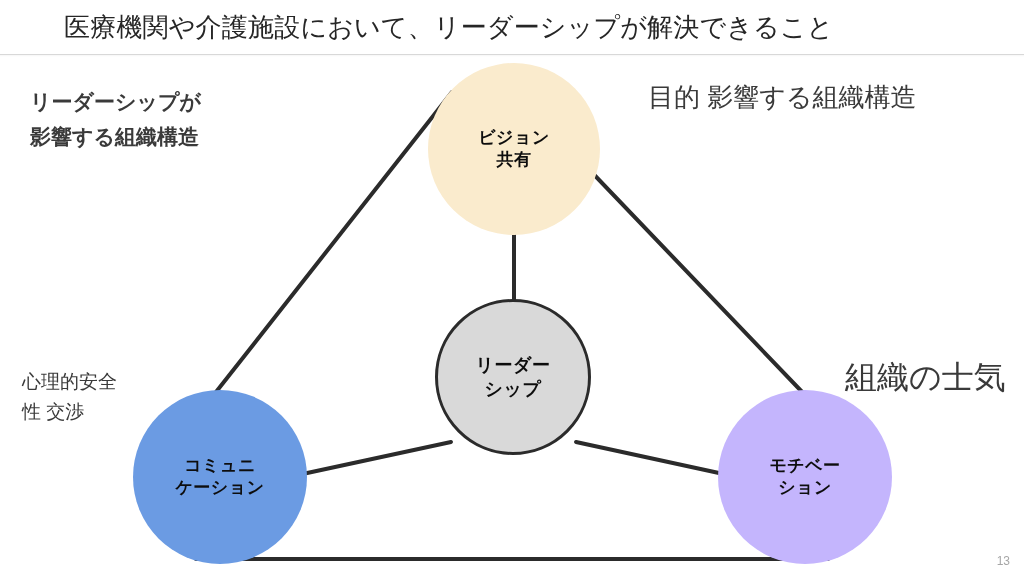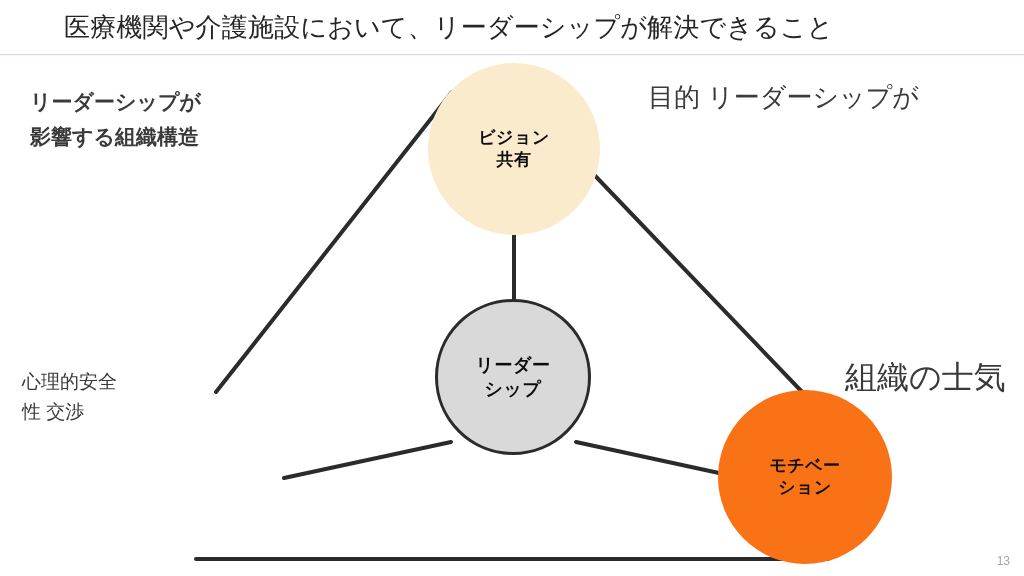--- a/index.html
+++ b/index.html
@@ -111,21 +111,21 @@
     top: 390px;
     width: 174px;
     height: 174px;
     background: #6B9BE3;
   }
   #node-motivation {
     left: 718px;
     top: 390px;
     width: 174px;
     height: 174px;
-    background: #f97316;
+    background: #c4b5fd;
   }
 
   
   .annotation {
     position: absolute;
     color: #3a3a3a;
     white-space: pre-line;
   }
   #subtitle-block {
     left: 30px;
@@ -195,29 +195,33 @@
     <div class="node" id="node-vision">
       <span class="node-label">ビジョン
 共有</span>
     </div>
 
     <div class="node" id="node-leadership">
       <span class="node-label">リーダー
 シップ</span>
     </div>
 
+    <div class="node" id="node-communication">
+      <span class="node-label">コミュニ
+ケーション</span>
+    </div>
 
     <div class="node" id="node-motivation">
       <span class="node-label">モチベー
 ション</span>
     </div>
 
     <div class="annotation" id="subtitle-block">リーダーシップが
 影響する組織構造</div>
-    <div class="annotation" id="label-purpose">目的 リーダーシップが</div>
+    <div class="annotation" id="label-purpose">目的 影響する組織構造</div>
     <div class="annotation" id="label-psych-safety">心理的安全
 性 交渉</div>
     <div class="annotation" id="label-morale">組織の士気</div>
 
   </div>
 
   <div id="page-number">13</div>
 
 </div>
 

